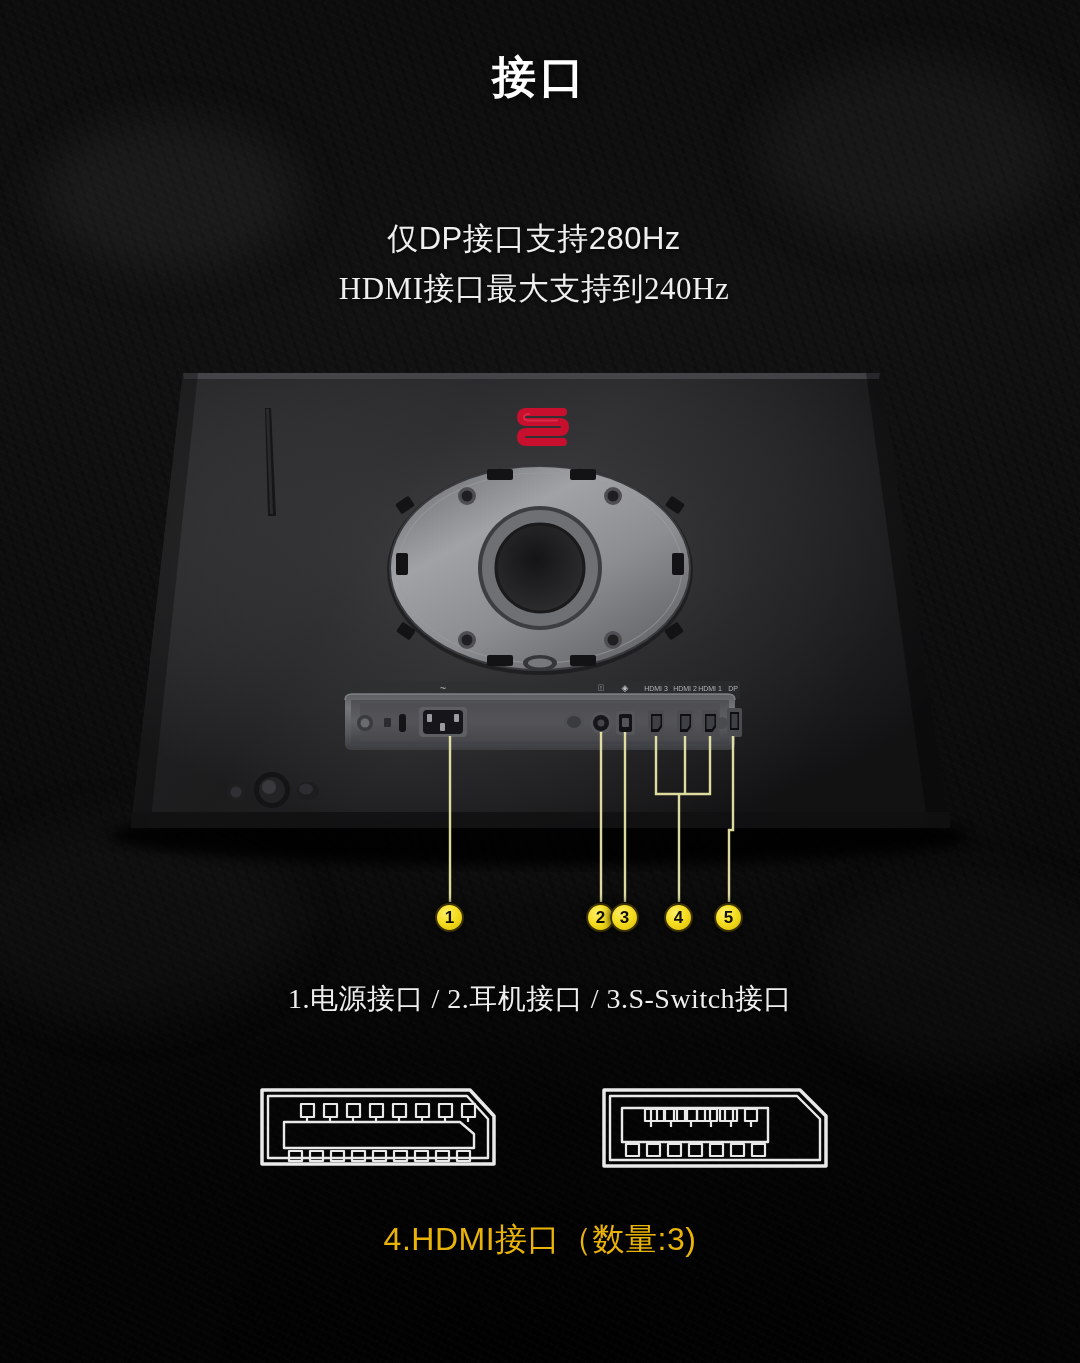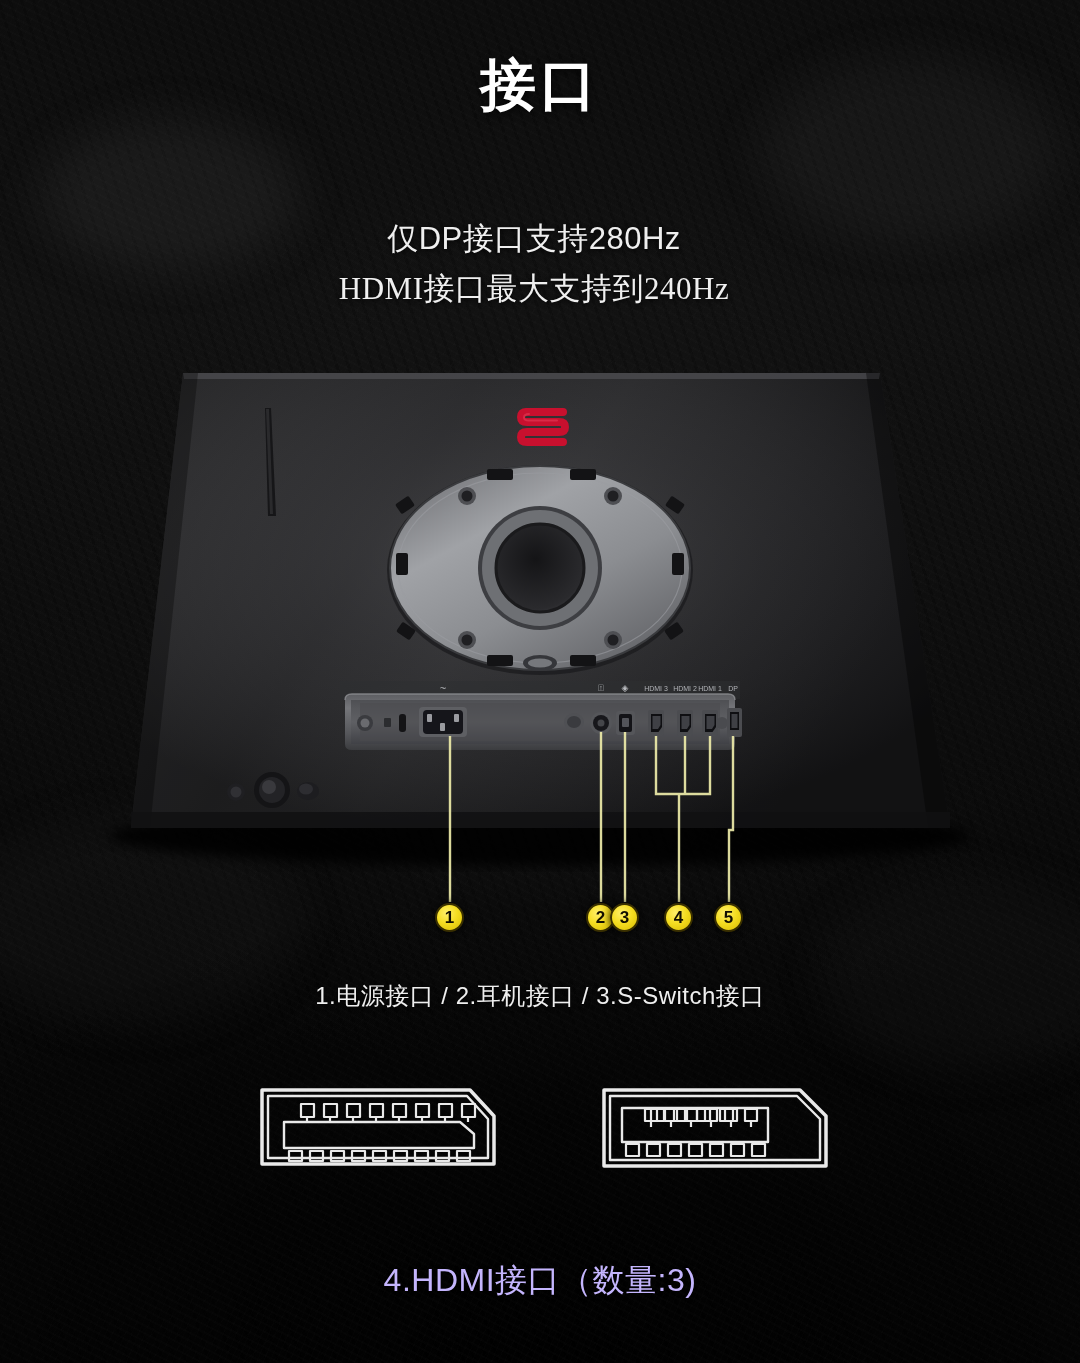--- a/index.html
+++ b/index.html
@@ -25,42 +25,42 @@
       repeating-linear-gradient(27deg, rgba(255,255,255,.020) 0 2px, rgba(0,0,0,0) 2px 7px),
       repeating-linear-gradient(113deg, rgba(255,255,255,.016) 0 1px, rgba(0,0,0,0) 1px 6px),
       repeating-linear-gradient(72deg, rgba(0,0,0,.30) 0 3px, rgba(0,0,0,0) 3px 11px),
       repeating-linear-gradient(-41deg, rgba(255,255,255,.012) 0 1px, rgba(0,0,0,0) 1px 9px);
   }
   #bg .blotch{ position:absolute; border-radius:50%; filter:blur(22px); }
 
   
   #title{
     position:absolute; left:0; right:0; top:48px; text-align:center;
-    font-size:56px; font-weight:bold; letter-spacing:4px; color:#fff;
+    font-size:44px; font-weight:bold; letter-spacing:4px; color:#fff;
     text-shadow:0 2px 10px rgba(0,0,0,.8);
   }
   .subtitle{
     position:absolute; left:0; right:12px; text-align:center;
     font-size:31px; color:#efefef; letter-spacing:.5px;
     text-shadow:0 1px 5px rgba(0,0,0,.9);
   }
   #sub1{ top:218px; }
   #sub2{ top:268px;font-family:Liberation Serif, serif; }
 
   #caption-top{
     position:absolute; left:0; right:0; top:980px; text-align:center;
-    font-size:24px; color:#eee; letter-spacing:.5px;
+    font-size:28px; color:#eee; letter-spacing:.5px;
     text-shadow:0 1px 5px rgba(0,0,0,.9);
+    font-family:Liberation Serif, serif;
   }
   #caption-bottom{
     position:absolute; left:0; right:0; top:1218px;
     display:flex; justify-content:center; gap:62px;
-    font-size:32px; color:#c4b5fd; letter-spacing:.5px;
+    font-size:32px; color:#eab308; letter-spacing:.5px;
     text-shadow:0 1px 5px rgba(0,0,0,.9);
-    margin-top:41px;
   }
 
   
   #stage{ position:absolute; left:0; top:0; width:1080px; height:1363px; }
 
   
   .badge{
     position:absolute; width:29px; height:29px; border-radius:50%;
     background:radial-gradient(circle at 38% 32%, #ffef6a 0%, #f5dd22 45%, #d9bd00 100%);
     border:2px solid #3a3000;

